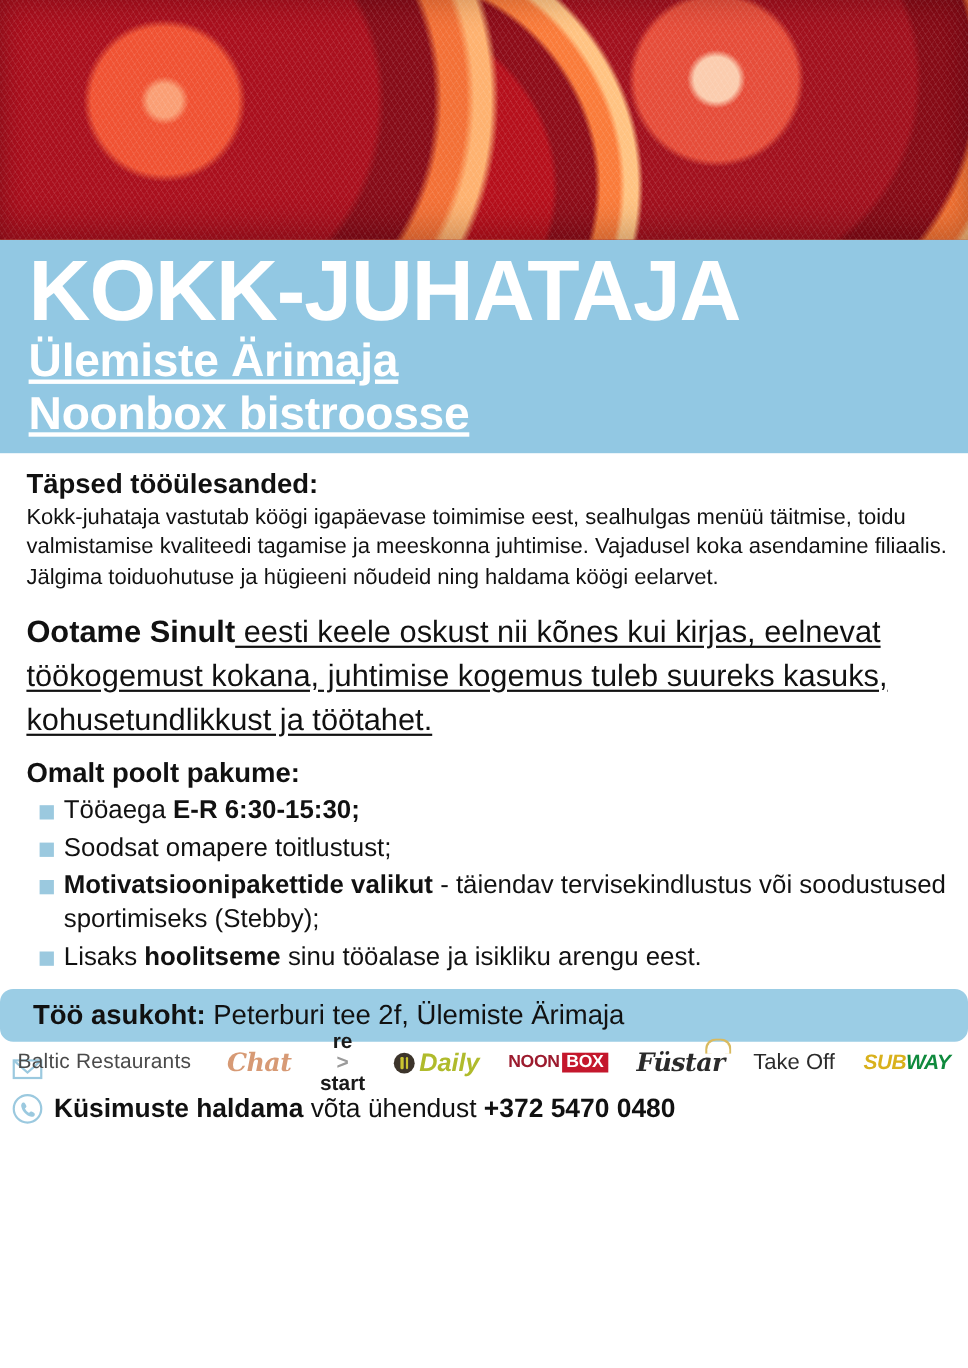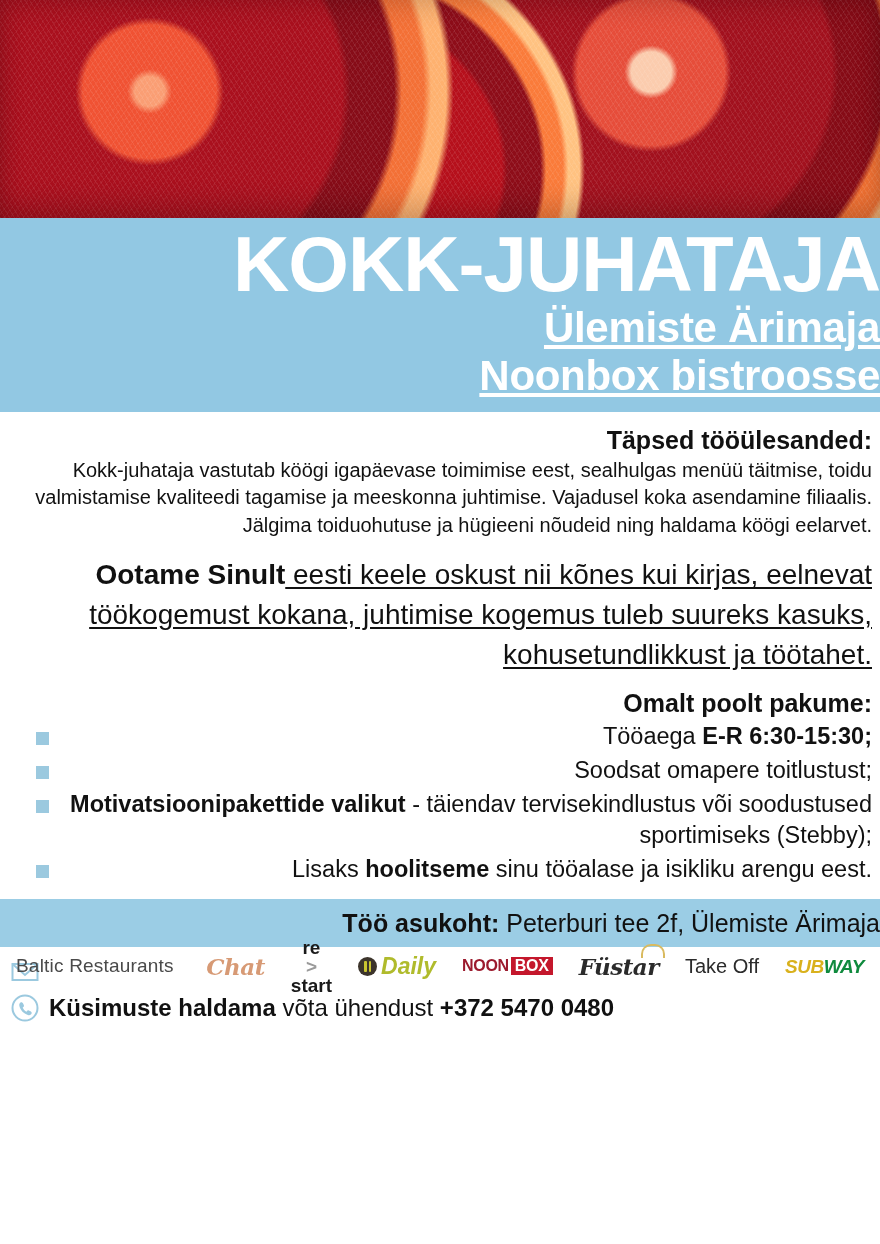--- a/index.html
+++ b/index.html
@@ -1,21 +1,21 @@
 <!DOCTYPE html>
 <html><head>
 <meta charset="utf-8">
 <style>
   html,body{margin:0;padding:0;background:#fff;}
   body{
     width:880px;height:1244px;overflow:hidden;
     font-family:"Liberation Sans","DejaVu Sans",sans-serif;
     color:#111;
   }
-  .poster{position:relative;width:880px;height:992px;background:#fff;text-align:right;}
+  .poster{position:relative;width:880px;height:992px;background:#fff;}
 
   
   .photo{position:relative;width:880px;height:218px;overflow:hidden;background:#b43a22;}
   .photo .ph-bg{
     position:absolute;inset:0;
     background:
       radial-gradient(circle at 17% 42%, #f2a07a 0 2%, #e2553a 3% 9%, #9d1420 10% 26%, #7d0f1a 27% 33%, #e8733f 34% 37%, #f7b277 38% 40%, rgba(0,0,0,0) 41%),
       radial-gradient(circle at 40% 78%, #ffd9b0 0 2%, #e4604a 3% 10%, #a8141f 11% 27%, #83101b 28% 34%, #ef7d43 35% 38%, #fbc389 39% 41%, rgba(0,0,0,0) 42%),
       radial-gradient(circle at 74% 33%, #f7cdb2 0 3%, #d9503f 4% 11%, #961420 12% 27%, #7c0e18 28% 35%, #e8743c 36% 39%, #f6b87f 40% 42%, rgba(0,0,0,0) 43%),
       radial-gradient(circle at 2% 80%, #ffd8b4 0 2%, #e2553a 3% 10%, #9d1420 11% 26%, #ef8044 27% 31%, rgba(0,0,0,0) 32%),
@@ -60,22 +60,22 @@
     position:relative;padding-left:34px;margin:0 0 3px 0;
     font-size:23.5px;line-height:1.32;color:#111;
   }
   ul.bullets li .sq{
     position:absolute;left:12px;top:11px;width:13px;height:13px;background:#9bc9df;
   }
   b{font-weight:700;}
 
   
   .loc-band{
-    margin-top:14px;background:#9bcde5;padding:9px 0 9px 12px;
-    font-size:25px;line-height:1.2;color:#111;
+    margin-top:14px;background:#9bcde5;padding:9px 0 9px 30px;
+    font-size:25px;line-height:1.2;color:#111;border-radius:12px;
   }
   .loc-band .lbl{font-weight:700;}
 
   
   .contact{padding:10px 12px 0 10px;}
   .crow{display:flex;align-items:center;gap:9px;margin-bottom:6px;}
   .crow .txt{font-size:24px;line-height:1.2;color:#111;white-space:nowrap;}
   .ico{flex:0 0 auto;width:30px;height:30px;display:block;}
 
   

